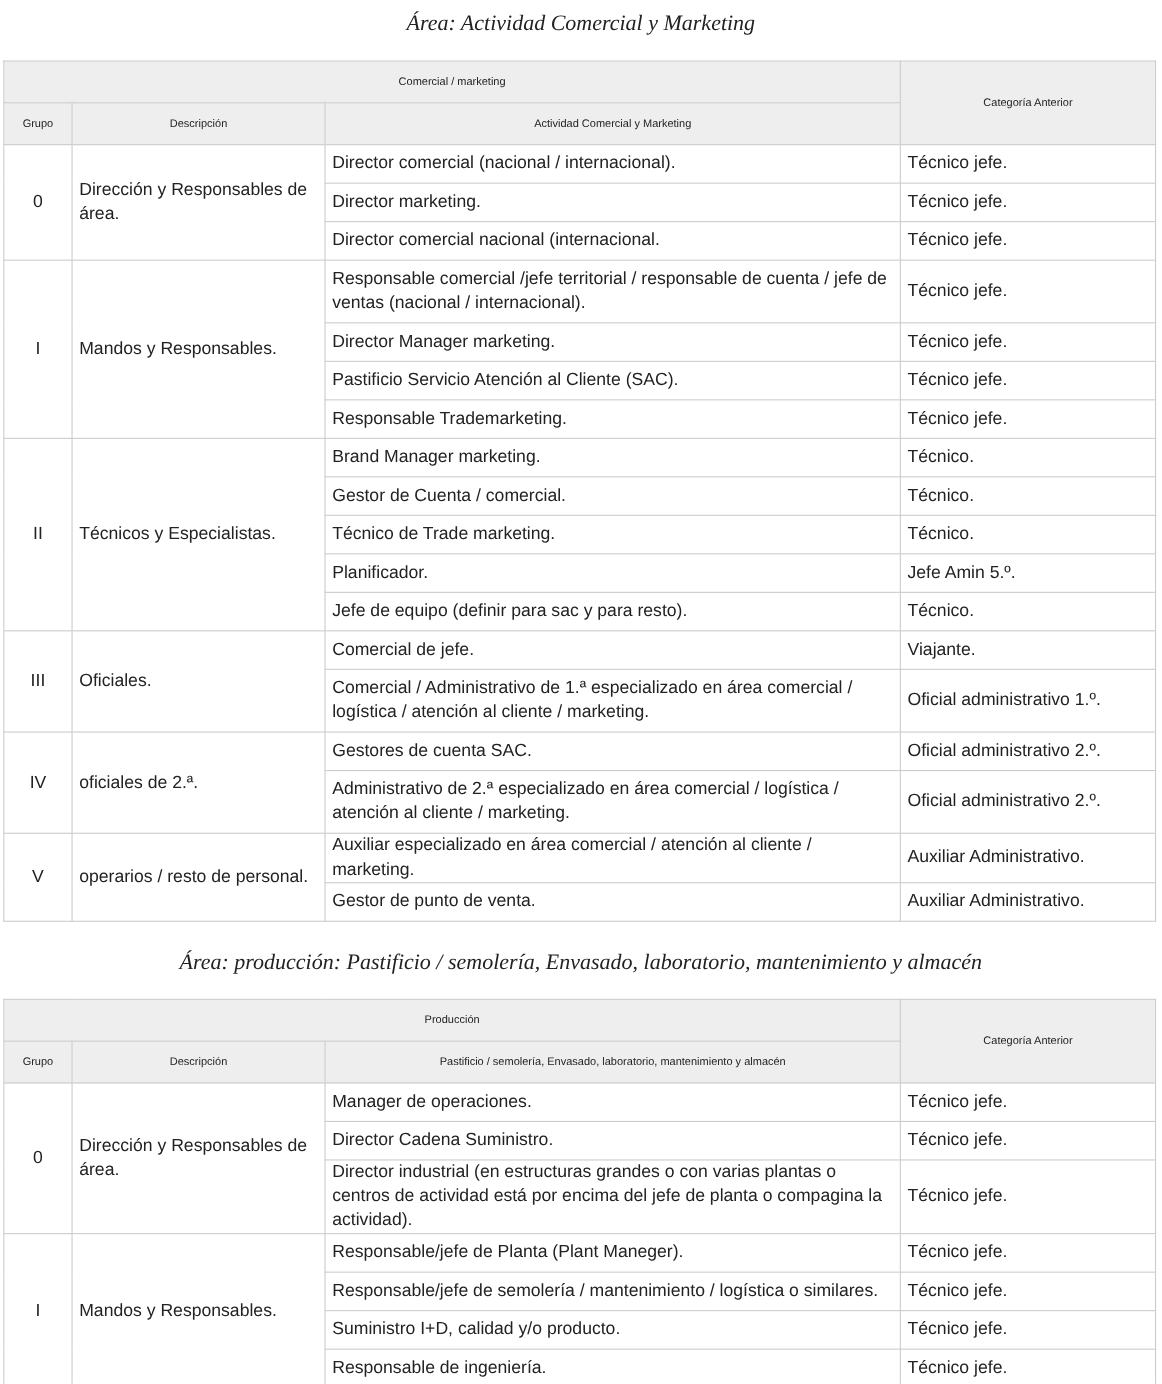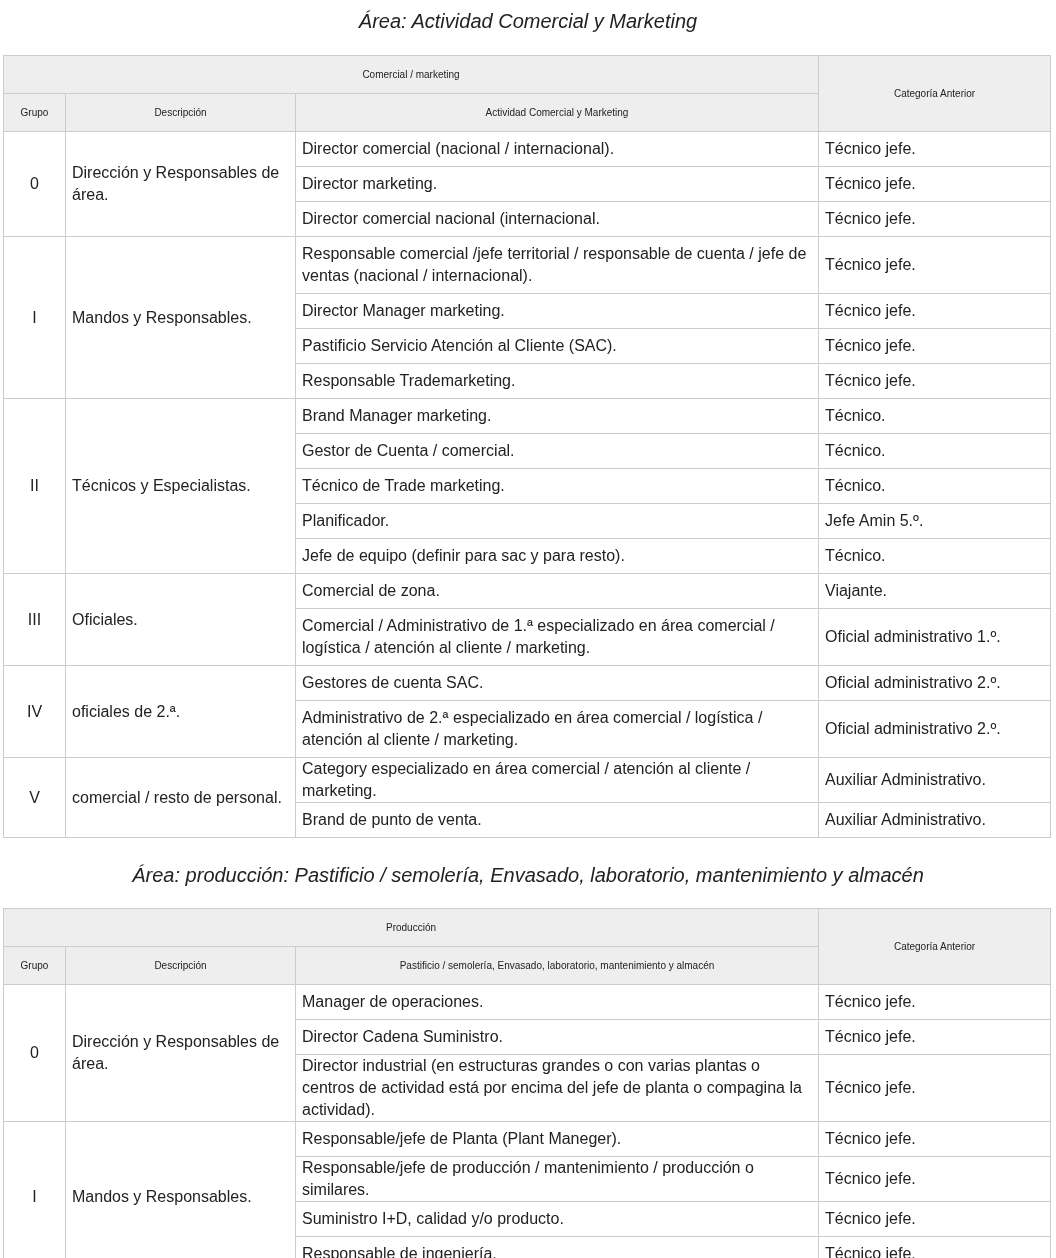--- a/index.html
+++ b/index.html
@@ -6,21 +6,21 @@
   body {
     width: 1056px; height: 1258px; overflow: hidden;
     font-family: "Liberation Sans", sans-serif;
     color: #222222;
     position: relative;
   }
   .area-title {
     position: absolute; left: 0; width: 1056px;
     text-align: center; font-style: italic;
     font-size: 20px; color: #222222;
-    font-family: Liberation Sans, sans-serif;
+    font-family: Liberation Serif, serif;
   }
   #title1 { top: 10px; }
   #title2 { top: 864px; }
   table {
     position: absolute; left: 3px;
     border-collapse: collapse;
     table-layout: fixed;
     width: 1047px;
     font-size: 16px;
   }
@@ -126,47 +126,47 @@
       <td>Jefe Amin 5.º.</td>
     </tr>
     <tr>
       <td>Jefe de equipo (definir para sac y para resto).</td>
       <td>Técnico.</td>
     </tr>
 
     <tr>
       <td rowspan="2" class="grupo">III</td>
       <td rowspan="2">Oficiales.</td>
-      <td>Comercial de zona.</td>
+      <td>Comercial de jefe.</td>
       <td>Viajante.</td>
     </tr>
     <tr>
       <td class="two-line">Comercial / Administrativo de 1.ª especializado en área comercial / logística / atención al cliente / marketing.</td>
       <td>Oficial administrativo 1.º.</td>
     </tr>
 
     <tr>
       <td rowspan="2" class="grupo">IV</td>
       <td rowspan="2">oficiales de 2.ª.</td>
       <td>Gestores de cuenta SAC.</td>
       <td>Oficial administrativo 2.º.</td>
     </tr>
     <tr>
       <td class="two-line">Administrativo de 2.ª especializado en área comercial / logística / atención al cliente / marketing.</td>
       <td>Oficial administrativo 2.º.</td>
     </tr>
 
     <tr>
       <td rowspan="2" class="grupo">V</td>
-      <td rowspan="2">comercial / resto de personal.</td>
-      <td>Category especializado en área comercial / atención al cliente / marketing.</td>
+      <td rowspan="2">operarios / resto de personal.</td>
+      <td>Auxiliar especializado en área comercial / atención al cliente / marketing.</td>
       <td>Auxiliar Administrativo.</td>
     </tr>
     <tr>
-      <td>Brand de punto de venta.</td>
+      <td>Gestor de punto de venta.</td>
       <td>Auxiliar Administrativo.</td>
     </tr>
   </tbody>
 </table>
 
 <div id="title2" class="area-title">Área: producción: Pastificio / semolería, Envasado, laboratorio, mantenimiento y almacén</div>
 
 <table id="table2">
   <colgroup>
       <col class="c1">
@@ -202,21 +202,21 @@
       <td>Técnico jefe.</td>
     </tr>
 
     <tr>
       <td rowspan="4" class="grupo">I</td>
       <td rowspan="4">Mandos y Responsables.</td>
       <td>Responsable/jefe de Planta (Plant Maneger).</td>
       <td>Técnico jefe.</td>
     </tr>
     <tr>
-      <td>Responsable/jefe de producción / mantenimiento / producción o similares.</td>
+      <td>Responsable/jefe de semolería / mantenimiento / logística o similares.</td>
       <td>Técnico jefe.</td>
     </tr>
     <tr>
       <td>Suministro I+D, calidad y/o producto.</td>
       <td>Técnico jefe.</td>
     </tr>
     <tr>
       <td>Responsable de ingeniería.</td>
       <td>Técnico jefe.</td>
     </tr>

